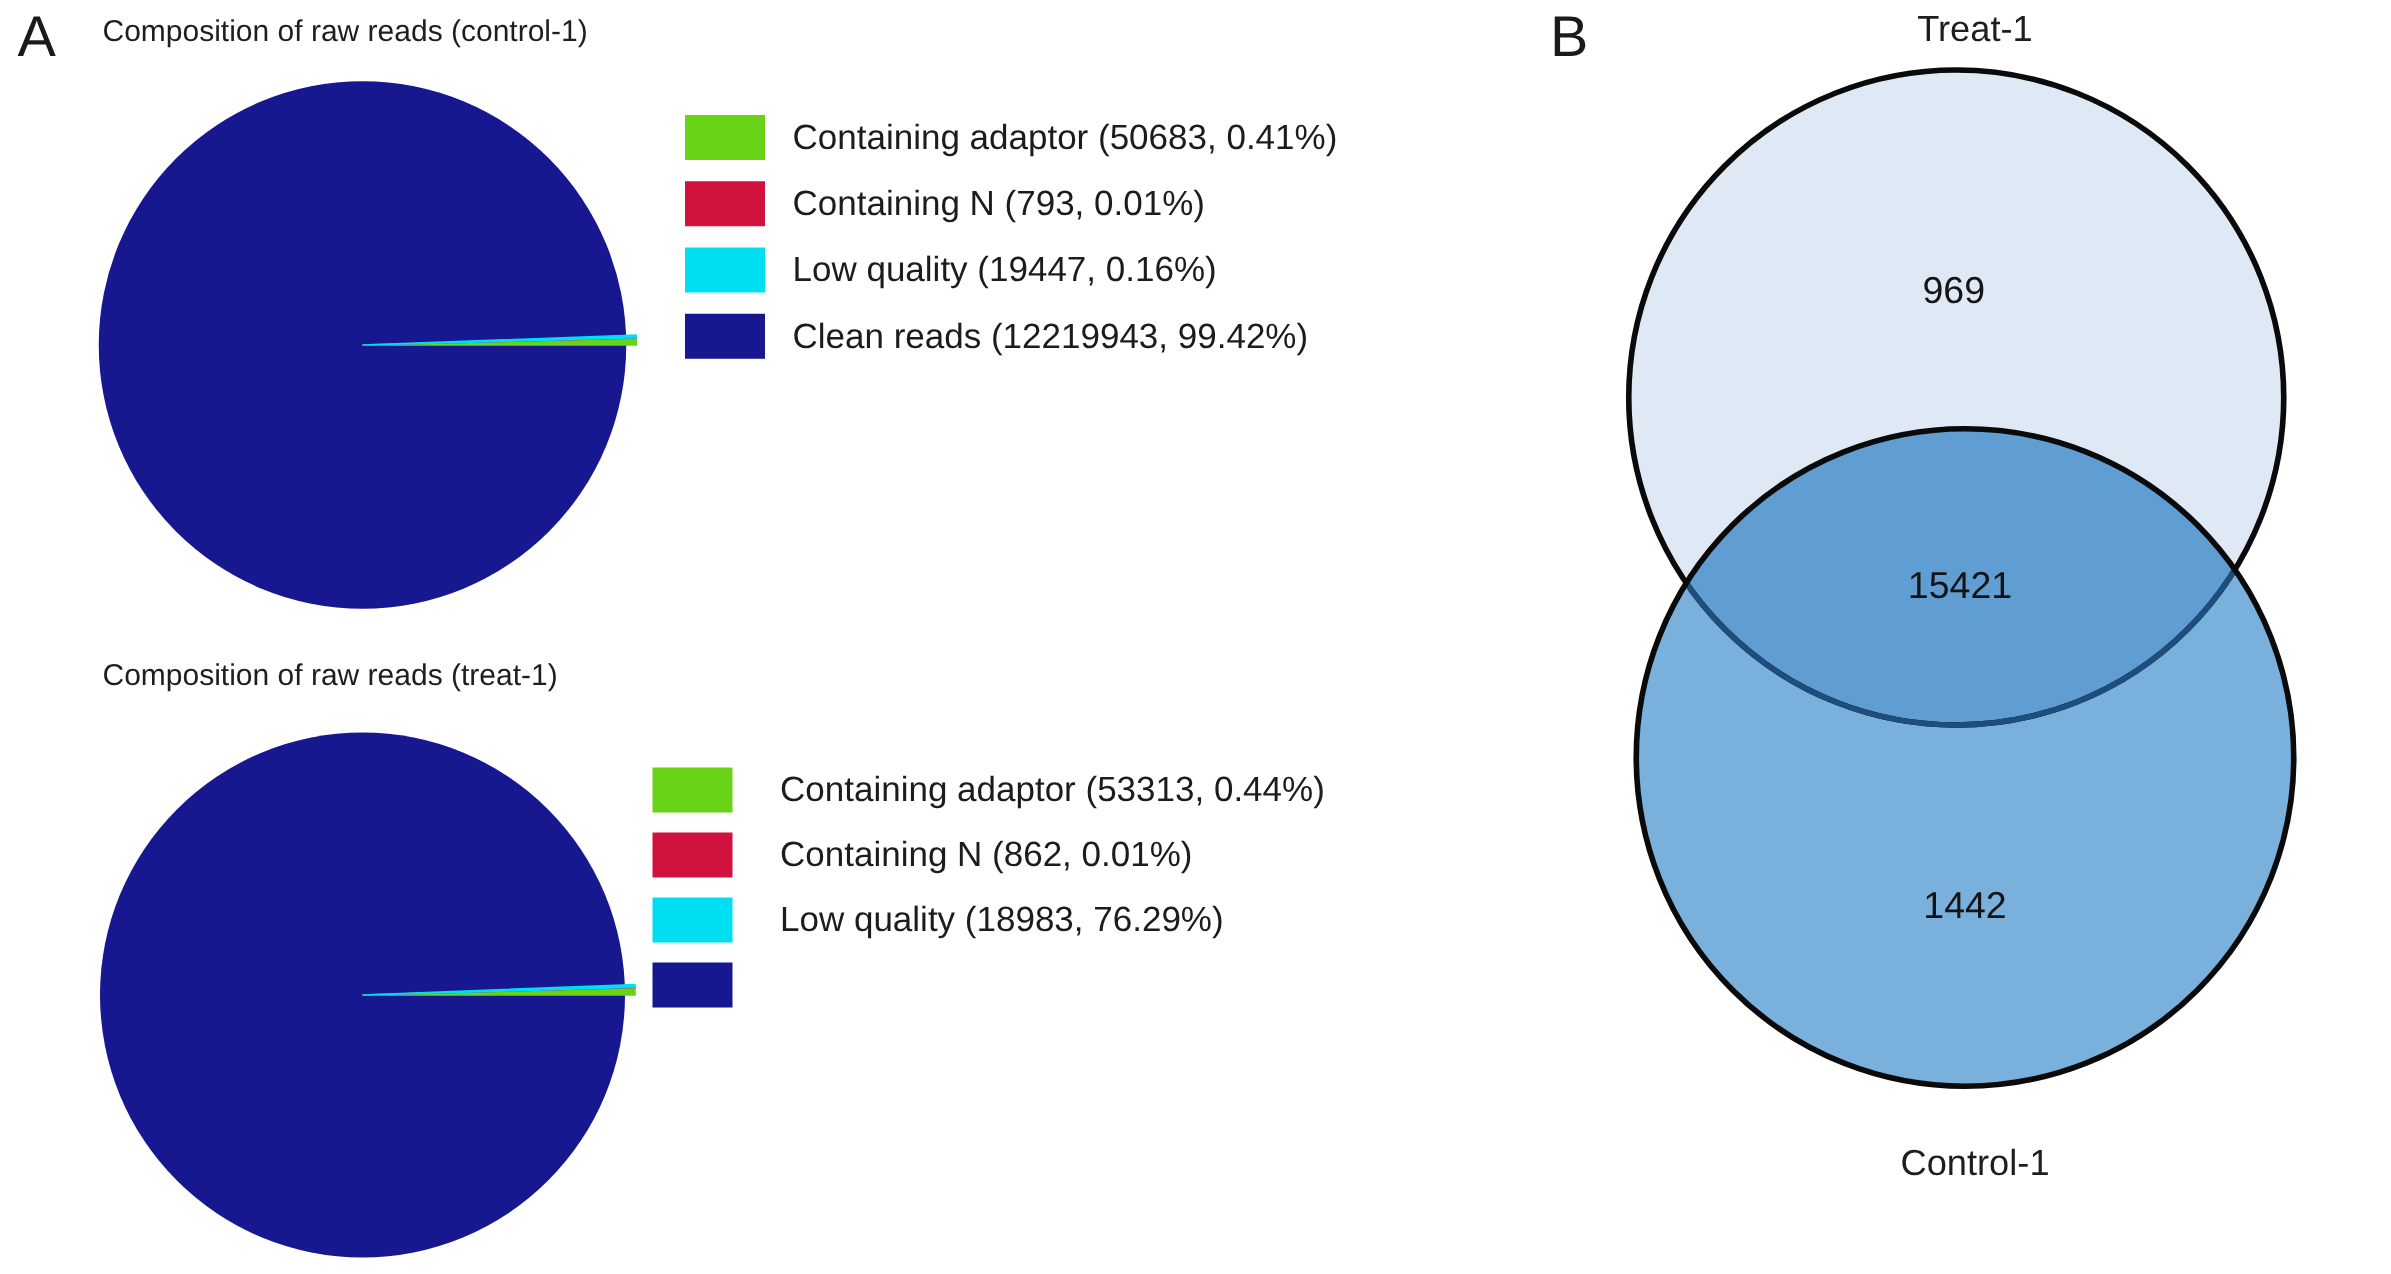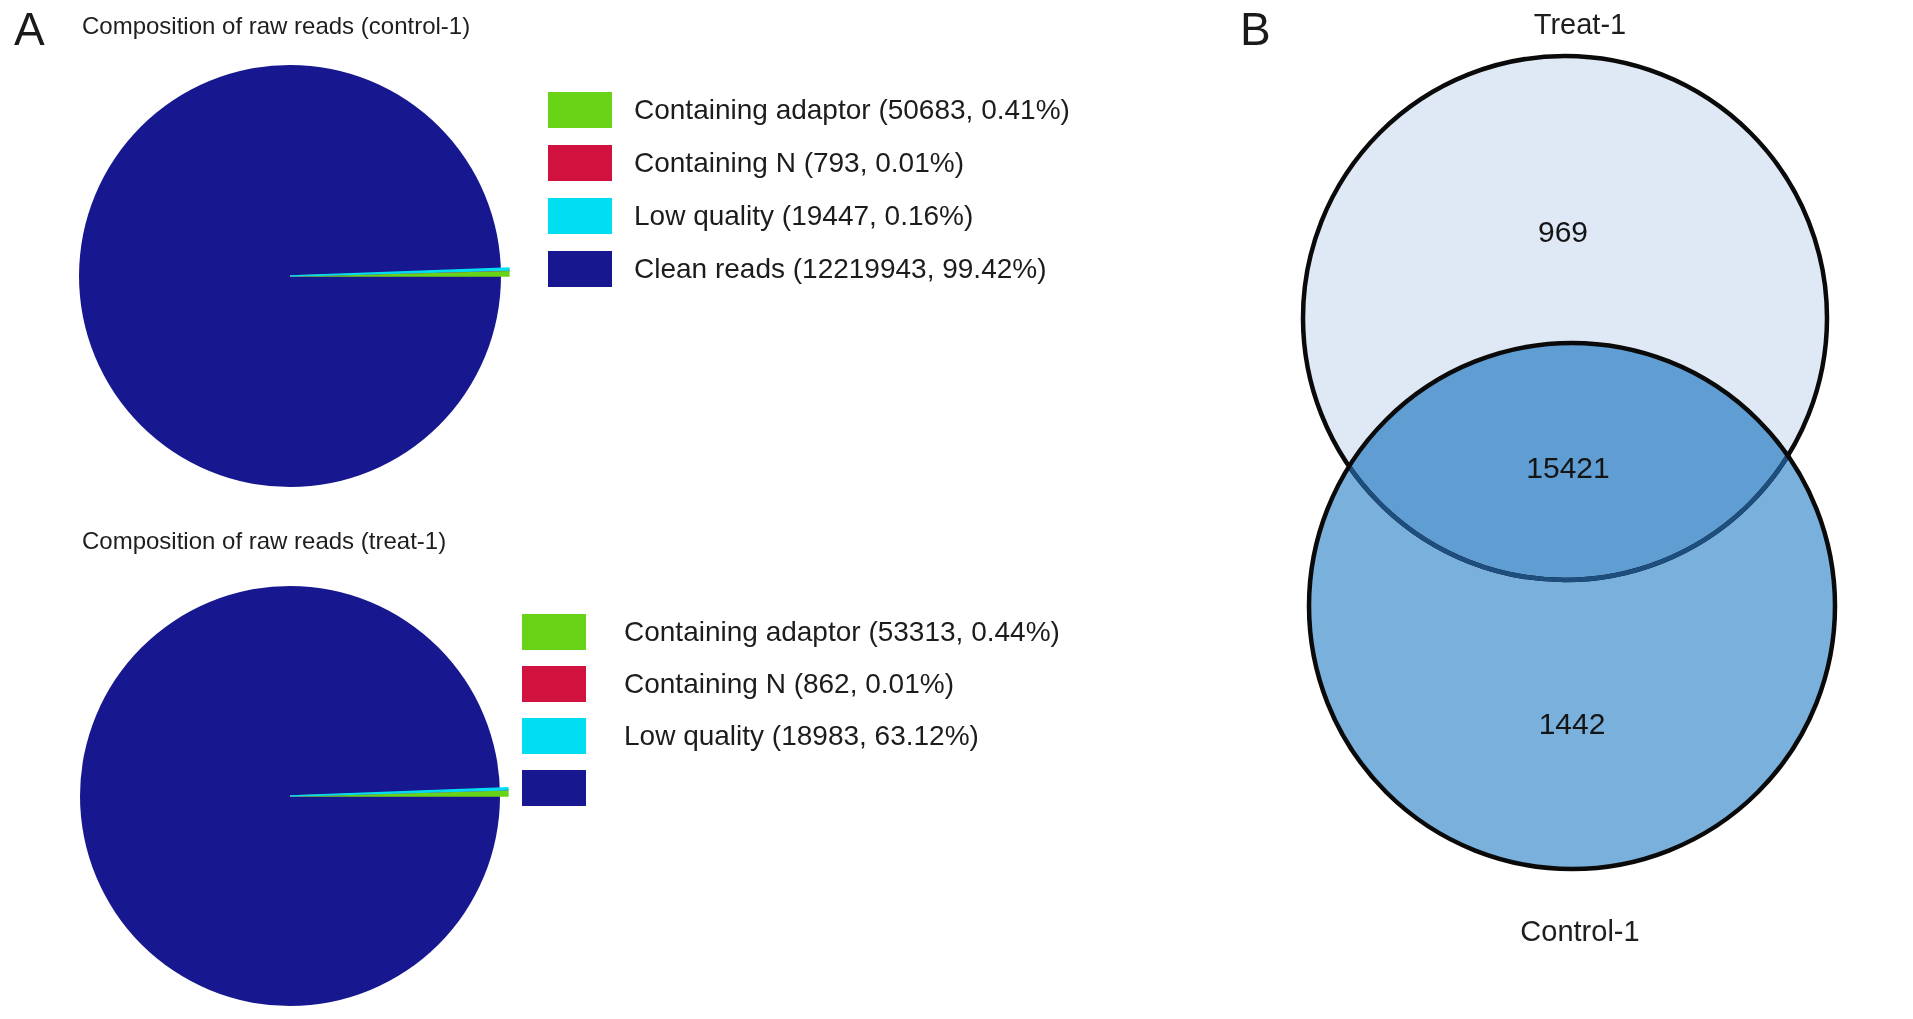--- a/index.html
+++ b/index.html
@@ -71,21 +71,21 @@
     <div class="legend-row tight">
       <span class="swatch" style="background-color: rgb(104, 211, 23);"></span>
       <span class="legend-text">Containing adaptor (53313, 0.44%)</span>
     </div>
     <div class="legend-row tight">
       <span class="swatch" style="background-color: rgb(210, 18, 62);"></span>
       <span class="legend-text">Containing N (862, 0.01%)</span>
     </div>
     <div class="legend-row tight">
       <span class="swatch" style="background-color: rgb(0, 223, 242);"></span>
-      <span class="legend-text">Low quality (18983, 63.12%)</span>
+      <span class="legend-text">Low quality (18983, 76.29%)</span>
     </div>
     <div class="legend-row tight">
       <span class="swatch" style="background-color: rgb(23, 23, 143);"></span>
     </div>
   </div>
 
   <div class="panel-label" style="left:1240px;top:6px;">B</div>
 
   <div class="venn-title" style="left:1250px;top:8px;width:660px;">Treat-1</div>
 

